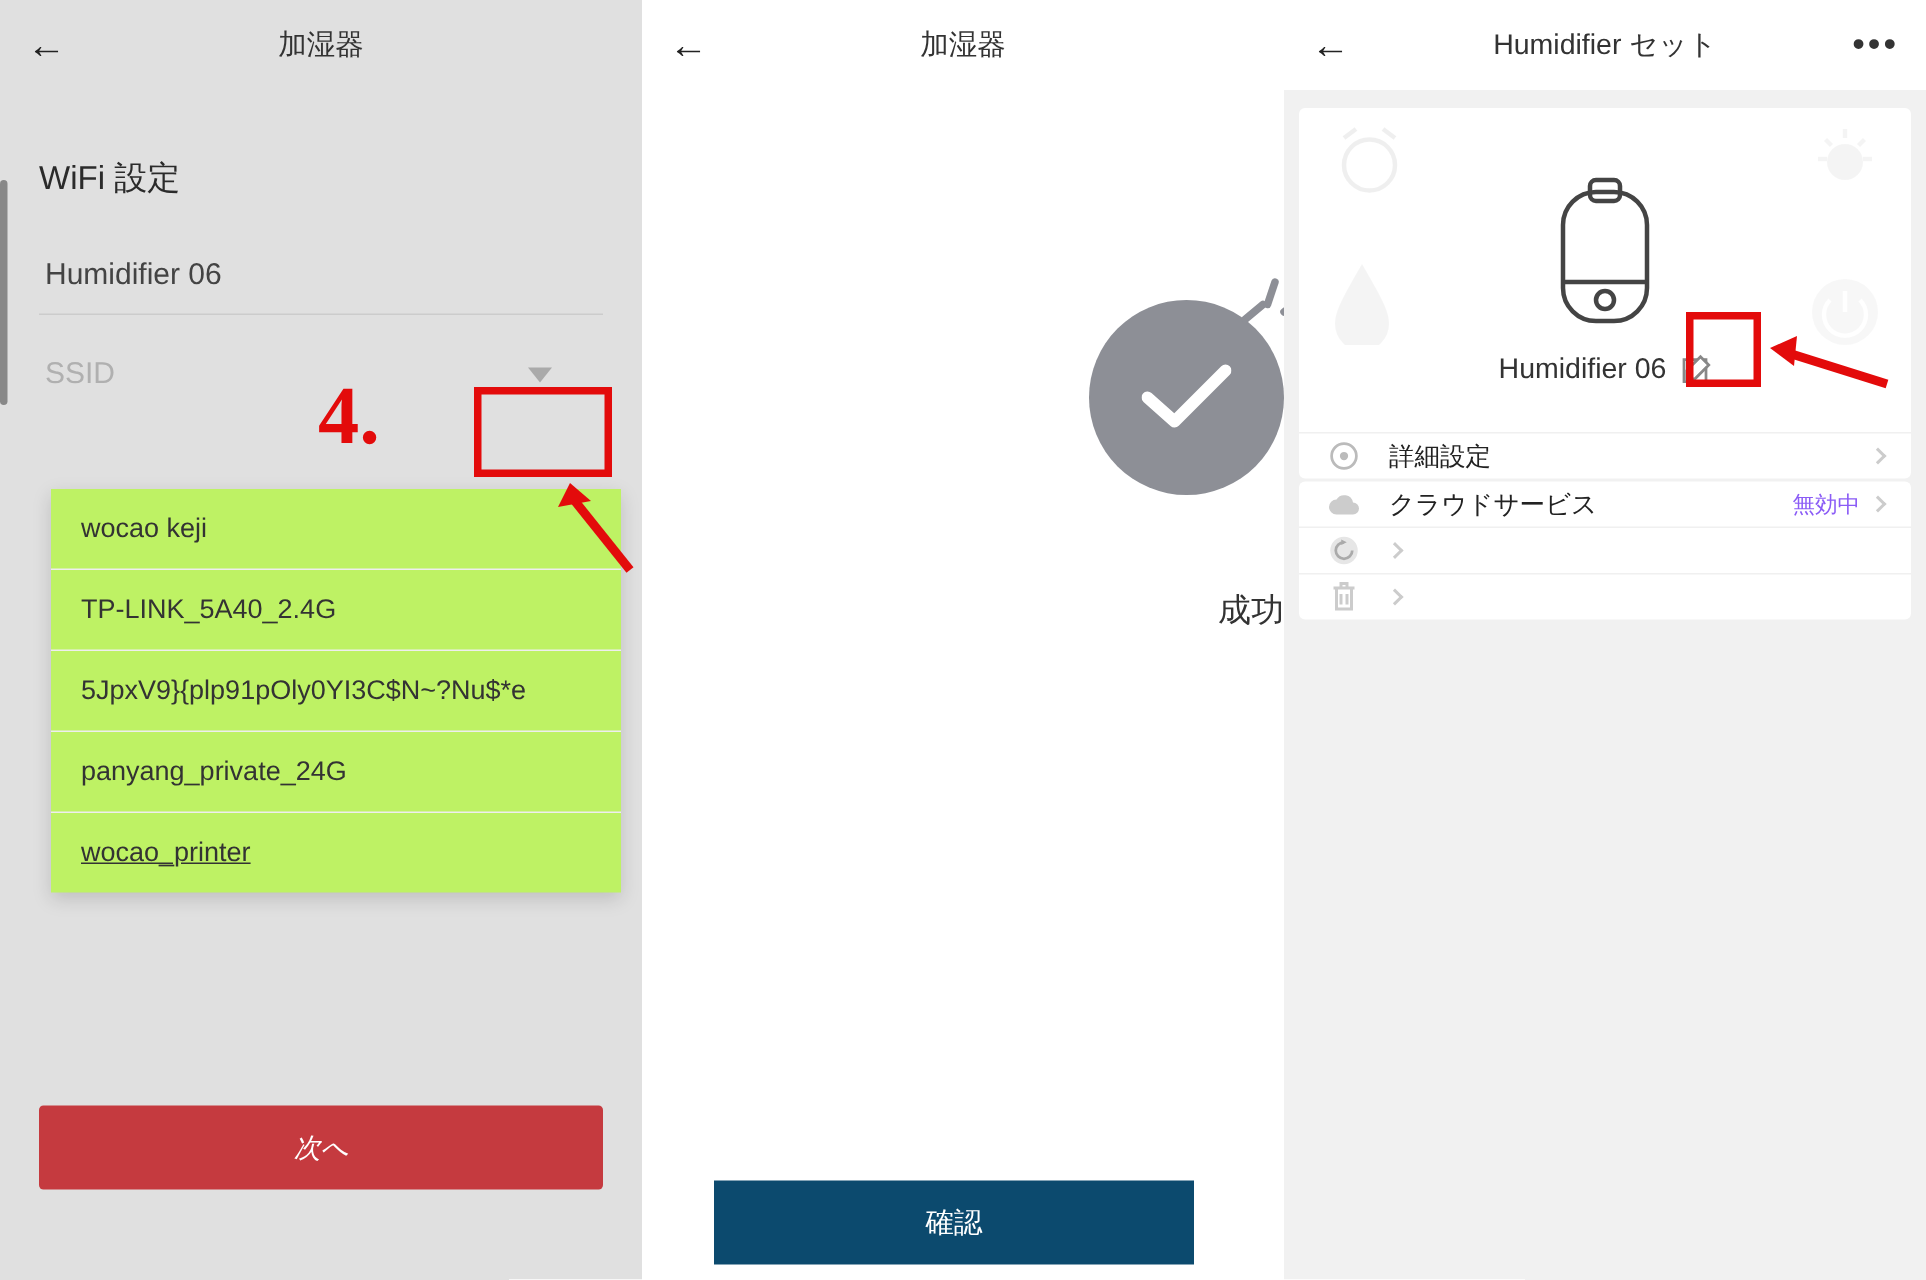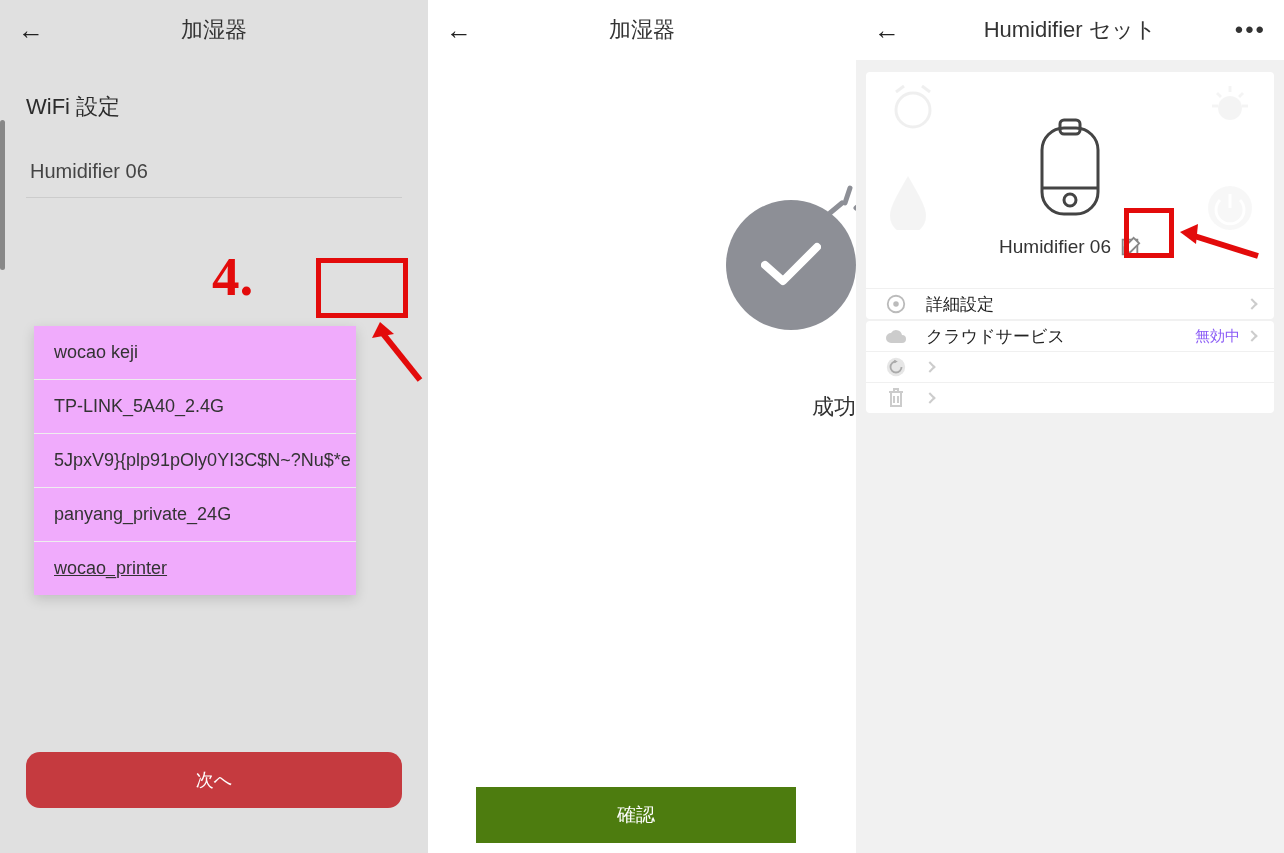--- a/index.html
+++ b/index.html
@@ -21,21 +21,21 @@
   
   .s1 { background: #e0e0e0; }
   .s1 .header, .s2 .header, .s3 .header {
     height: 60px;
     display: flex;
     align-items: center;
     justify-content: center;
     position: relative;
   }
   .s1 .header .title, .s2 .header .title, .s3 .header .title {
-    font-size: 22px;
+    font-size: 19px;
     color: #333;
     font-weight: 400;
   }
   .back-btn {
     position: absolute;
     left: 18px;
     top: 50%;
     transform: translateY(-50%);
     font-size: 26px;
     color: #222;
@@ -49,21 +49,21 @@
     font-size: 24px;
     color: #333;
     letter-spacing: 2px;
     cursor: pointer;
   }
   .s1 .body { padding: 0 26px; }
   .s1 .section-title {
     font-size: 22px;
     color: #2b2b2b;
     font-weight: 500;
-    margin-top: 32px;
+    margin-top: 44px;
     margin-bottom: 30px;
   }
   .s1 .device-name {
     font-size: 20px;
     color: #444;
     padding: 8px 0 14px 4px;
     border-bottom: 1px solid #ccc;
   }
   .s1 .ssid-row {
     display: flex;
@@ -77,46 +77,47 @@
     width: 0; height: 0;
     border-left: 8px solid transparent;
     border-right: 8px solid transparent;
     border-top: 10px solid #aaa;
     margin-right: 30px;
   }
   .s1 .dropdown {
     position: absolute;
     left: 34px;
     top: 326px;
-    width: 322px;
-    background: #f0abfc;
+    width: 380px;
+    background: #bef264;
     box-shadow: 0 4px 12px rgba(0,0,0,0.15);
     z-index: 5;
   }
   .s1 .dropdown .opt {
     padding: 16px 20px;
     font-size: 18px;
     color: #333;
     border-bottom: 1px solid #eee;
     white-space: nowrap;
     overflow: hidden;
   }
   .s1 .dropdown .opt:last-child { border-bottom: none; text-decoration: underline; }
   .s1 .next-btn {
     position: absolute;
-    left: 26px; right: 26px; bottom: 45px;
+    left: 26px; right: 26px; bottom: 60px;
     height: 56px;
     background: #c53a3f;
     color: #fff;
     display: flex;
     align-items: center;
     justify-content: center;
     font-size: 18px;
-    border-radius: 14px;
-    cursor: pointer;
+    border-radius: 3px;
+    cursor: pointer;
+    font-style: italic;
   }
   .s1 .scroll-ind {
     position: absolute;
     left: 0; top: 120px;
     width: 5px; height: 150px;
     background: #888;
     border-radius: 3px;
   }
   .annot-4 {
     position: absolute;
@@ -159,21 +160,21 @@
   .s2 .success-text {
     margin-top: 62px;
     font-size: 22px;
     color: #333;
     font-weight: 500;
   }
   .s2 .confirm-btn {
     position: absolute;
     left: 48px; right: 60px; bottom: 10px;
     height: 56px;
-    background: #4d7c0f;
+    background: #0c4a6e;
     color: #fff;
     display: flex;
     align-items: center;
     justify-content: center;
     font-size: 19px;
     cursor: pointer;
   }
 
   
   .s3 { background: #f1f1f1; }
@@ -240,20 +241,24 @@
 
 <div class="screen s1">
   <div class="scroll-ind"></div>
   <div class="header">
     <span class="back-btn">←</span>
     <span class="title">加湿器</span>
   </div>
   <div class="body">
     <div class="section-title">WiFi 設定</div>
     <div class="device-name">Humidifier 06</div>
+    <div class="ssid-row">
+      <span class="ssid-label">SSID</span>
+      <span class="ssid-drop"></span>
+    </div>
   </div>
 
   <div class="dropdown">
     <div class="opt">wocao keji</div>
     <div class="opt">TP-LINK_5A40_2.4G</div>
     <div class="opt">5JpxV9}{plp91pOly0YI3C$N~?Nu$*e</div>
     <div class="opt">panyang_private_24G</div>
     <div class="opt">wocao_printer</div>
   </div>
 

